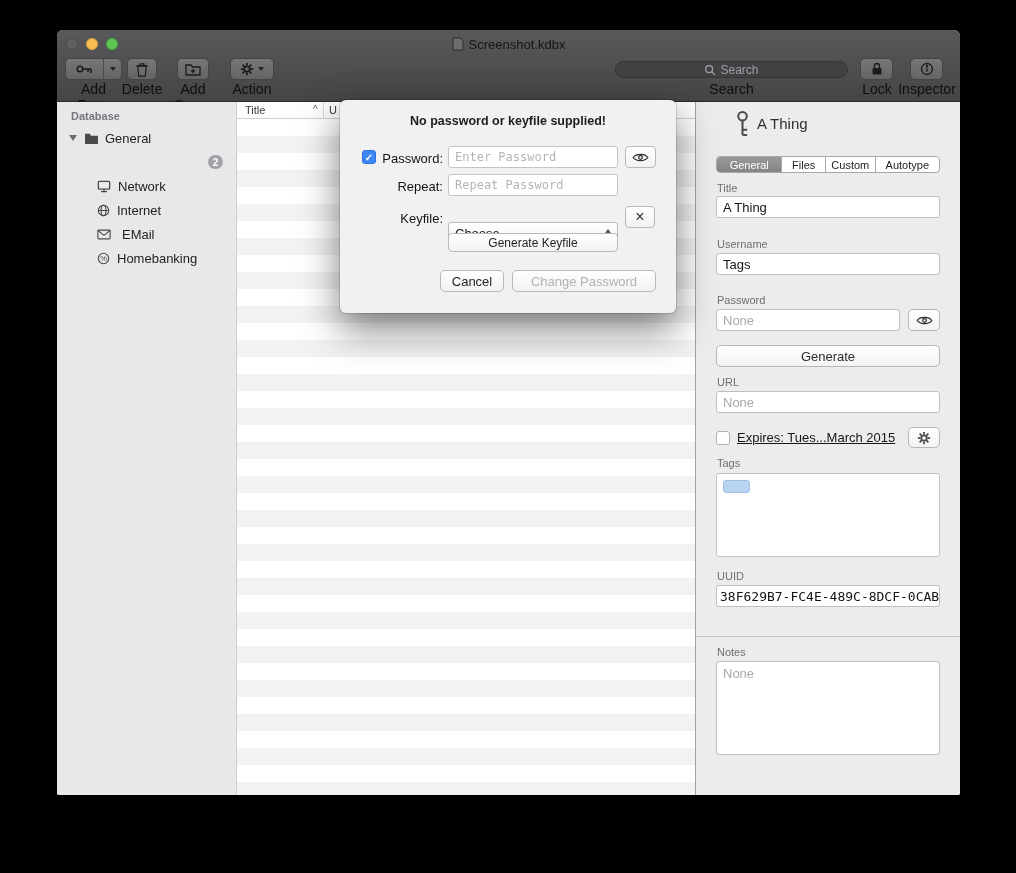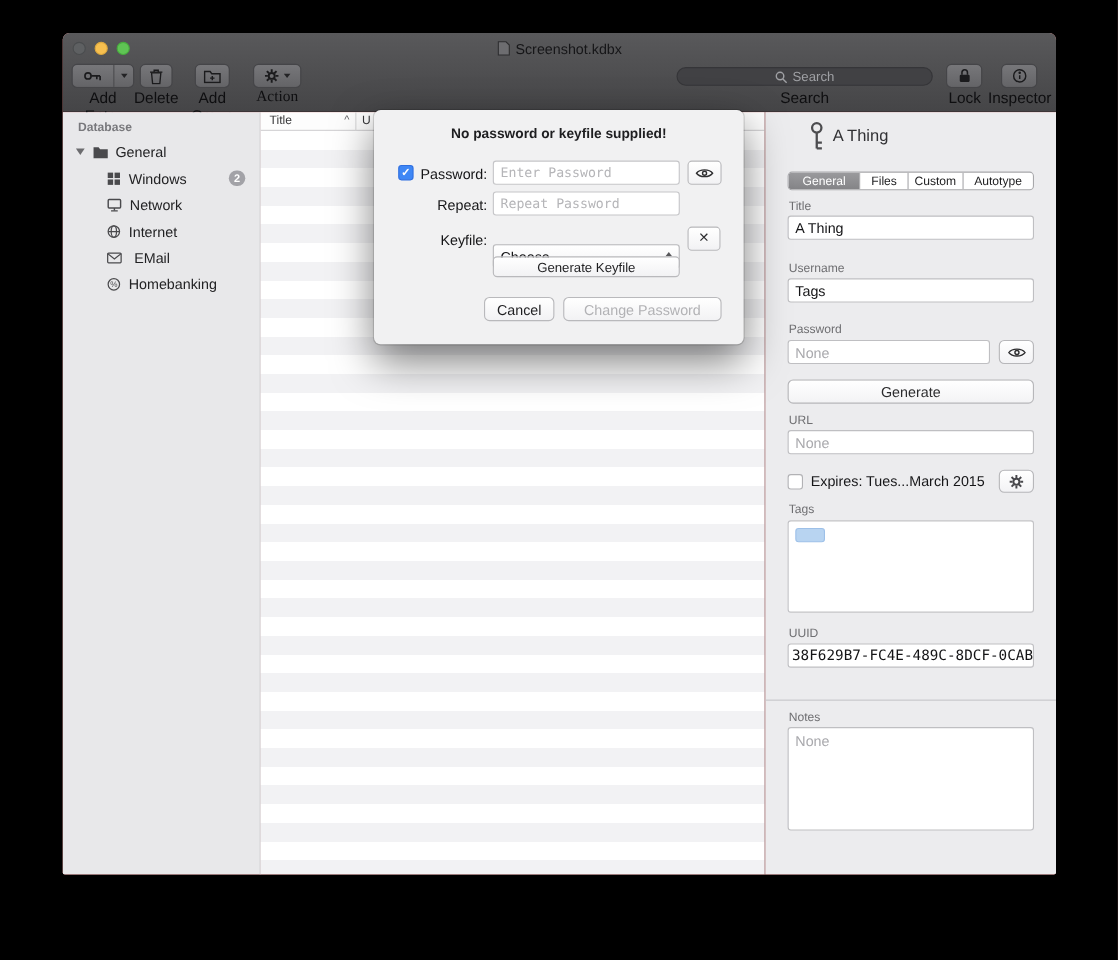--- a/index.html
+++ b/index.html
@@ -146,21 +146,21 @@
               <line x1="12" y1="8" x2="15" y2="8"></line>
             <line x1="3" y1="3" x2="5.2" y2="5.2"></line>
               <line x1="10.8" y1="10.8" x2="13" y2="13"></line>
               <line x1="13" y1="3" x2="10.8" y2="5.2"></line>
               <line x1="3" y1="13" x2="5.2" y2="10.8"></line>
             <circle cx="8" cy="8" r="3.1"></circle>
           </svg>
         </span>
         <span class="caret-down"></span>
       </div>
-      <div class="chip-label" style="left:173px;width:44px;font-family:Liberation Serif, serif;">Action</div>
+      <div class="chip-label" style="left:173px;width:44px;">Action</div>
 
       <div class="search-pill">
         <span>
           <svg width="12" height="12" viewBox="0 0 14 14" stroke="currentColor" fill="none" stroke-width="1.5">
             <circle cx="6" cy="6" r="4"></circle>
               <line x1="9" y1="9" x2="13" y2="13"></line>
           </svg>
         </span>
         <span>Search</span>
       </div>
@@ -195,31 +195,20 @@
         <span style="margin-left:12px;" class="tri-down"></span>
         <span class="sicon" style="margin-left:7px;">
           <svg width="15" height="12" viewBox="0 0 16 13">
               <path d="M1 2h5l1.5 2H15v9H1z" fill="#4a4a4d"></path>
             </svg>
         </span>
         <span style="margin-left:6px;">General</span>
         <span class="badge" style="top:29px;">2</span>
       </div>
 
-      <div class="srow" style="top:48px;">
-        <span class="sicon" style="margin-left:40px;">
-          <svg width="13" height="13" viewBox="0 0 14 14">
-              <rect x="1" y="1" width="5.3" height="5.3" fill="#4a4a4d"></rect>
-              <rect x="7.7" y="1" width="5.3" height="5.3" fill="#4a4a4d"></rect>
-              <rect x="1" y="7.7" width="5.3" height="5.3" fill="#4a4a4d"></rect>
-              <rect x="7.7" y="7.7" width="5.3" height="5.3" fill="#4a4a4d"></rect>
-            </svg>
-        </span>
-        <span style="margin-left:7px;">Windows</span>
-      </div>
 
       <div class="srow" style="top:72px;">
         <span class="sicon" style="margin-left:40px;">
           <svg width="14" height="13" viewBox="0 0 16 15" stroke="#4a4a4d" fill="none" stroke-width="1.5">
               <rect x="1.5" y="1.5" width="13" height="9" rx="1"></rect>
               <line x1="8" y1="10.5" x2="8" y2="13"></line>
               <line x1="4.5" y1="13.5" x2="11.5" y2="13.5"></line>
             </svg>
         </span>
         <span style="margin-left:7px;">Network</span>
@@ -310,21 +299,21 @@
       <div class="wbtn" style="left:20px;top:243px;width:224px;height:22px;">
         <span>Generate</span>
       </div>
 
       <span class="ins-label" style="left:21px;top:274px;">URL</span>
       <div class="field" style="left:20px;top:289px;width:224px;">
         <span class="placeholder">None</span>
       </div>
 
       <span class="cbox" style="left:20px;top:329px;"></span>
-      <span style="position:absolute;left:41px;top:328px;font-size:13px;color:#161618;">Expires: Tues...March 2015</span>
+      <span style="position:absolute;left:41px;top:328px;font-size:13px;color:#161618;text-decoration:underline;">Expires: Tues...March 2015</span>
       <div class="wbtn" style="left:212px;top:325px;width:32px;height:21px;color:#47474b;">
         <span>
           <svg width="14" height="14" viewBox="0 0 16 16" stroke="currentColor" fill="none" stroke-width="2">
             <line x1="8" y1="1" x2="8" y2="4"></line>
               <line x1="8" y1="12" x2="8" y2="15"></line>
               <line x1="1" y1="8" x2="4" y2="8"></line>
               <line x1="12" y1="8" x2="15" y2="8"></line>
             <line x1="3" y1="3" x2="5.2" y2="5.2"></line>
               <line x1="10.8" y1="10.8" x2="13" y2="13"></line>
               <line x1="13" y1="3" x2="10.8" y2="5.2"></line>

